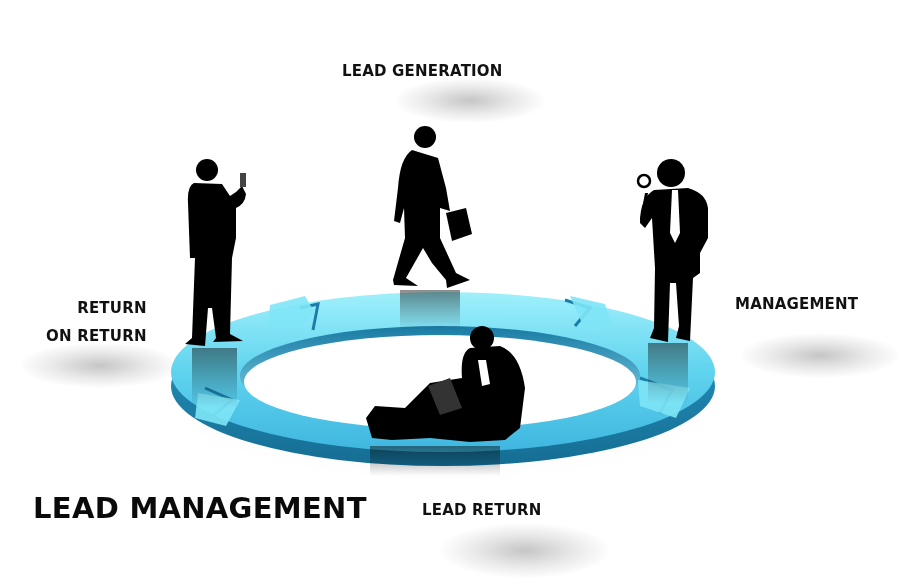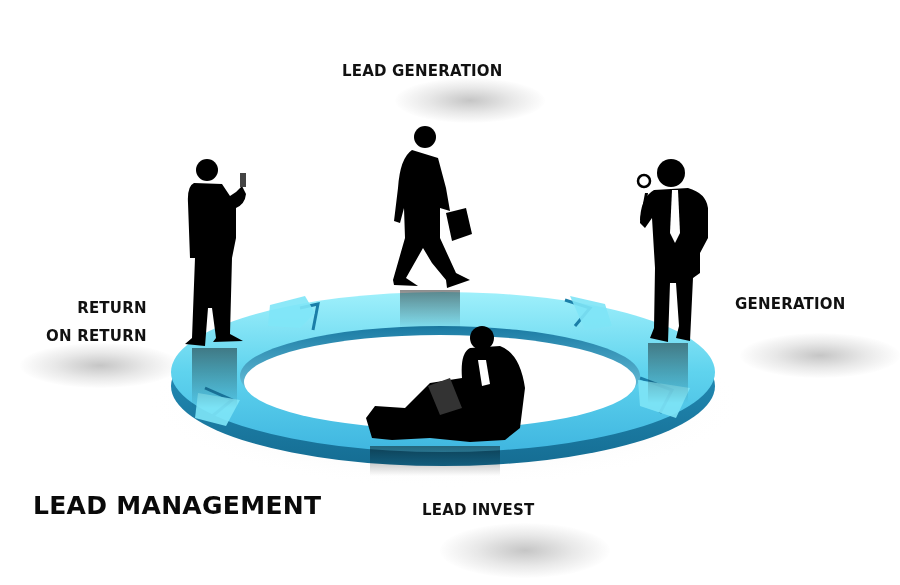--- a/index.html
+++ b/index.html
@@ -26,21 +26,21 @@
       font-size: 15px;
       line-height: 28px;
       letter-spacing: 0.2px;
       white-space: nowrap;
     }
     .label .line { display: block; }
     .title {
       position: absolute;
       left: 33px;
       top: 483px;
-      font-size: 25px;
+      font-size: 29px;
       font-weight: bold;
       color: #0a0a0a;
       letter-spacing: 0.3px;
       white-space: nowrap;
     }
     .shadow-blob {
       position: absolute;
       border-radius: 50%;
       background: radial-gradient(ellipse at center, rgba(150,150,150,0.55) 0%, rgba(190,190,190,0.35) 40%, rgba(255,255,255,0) 72%);
     }
@@ -149,21 +149,21 @@
   <div class="label" style="left:342px; top:49px;">
     <span class="line">LEAD GENERATION</span>
   </div>
 
   <div class="label" style="left:38px; top:286px;margin-left:8px;">
     <span class="line">RETURN</span>
     <span class="line">ON RETURN</span>
   </div>
 
   <div class="label" style="left:735px; top:282px;">
-    <span class="line">GENERATION</span>
+    <span class="line">MANAGEMENT</span>
   </div>
 
   <div class="label" style="left:422px; top:488px;">
-    <span class="line">LEAD INVEST</span>
+    <span class="line">LEAD RETURN</span>
   </div>
 
   <div class="title">LEAD MANAGEMENT</div>
 </div>
 
 </body></html>

